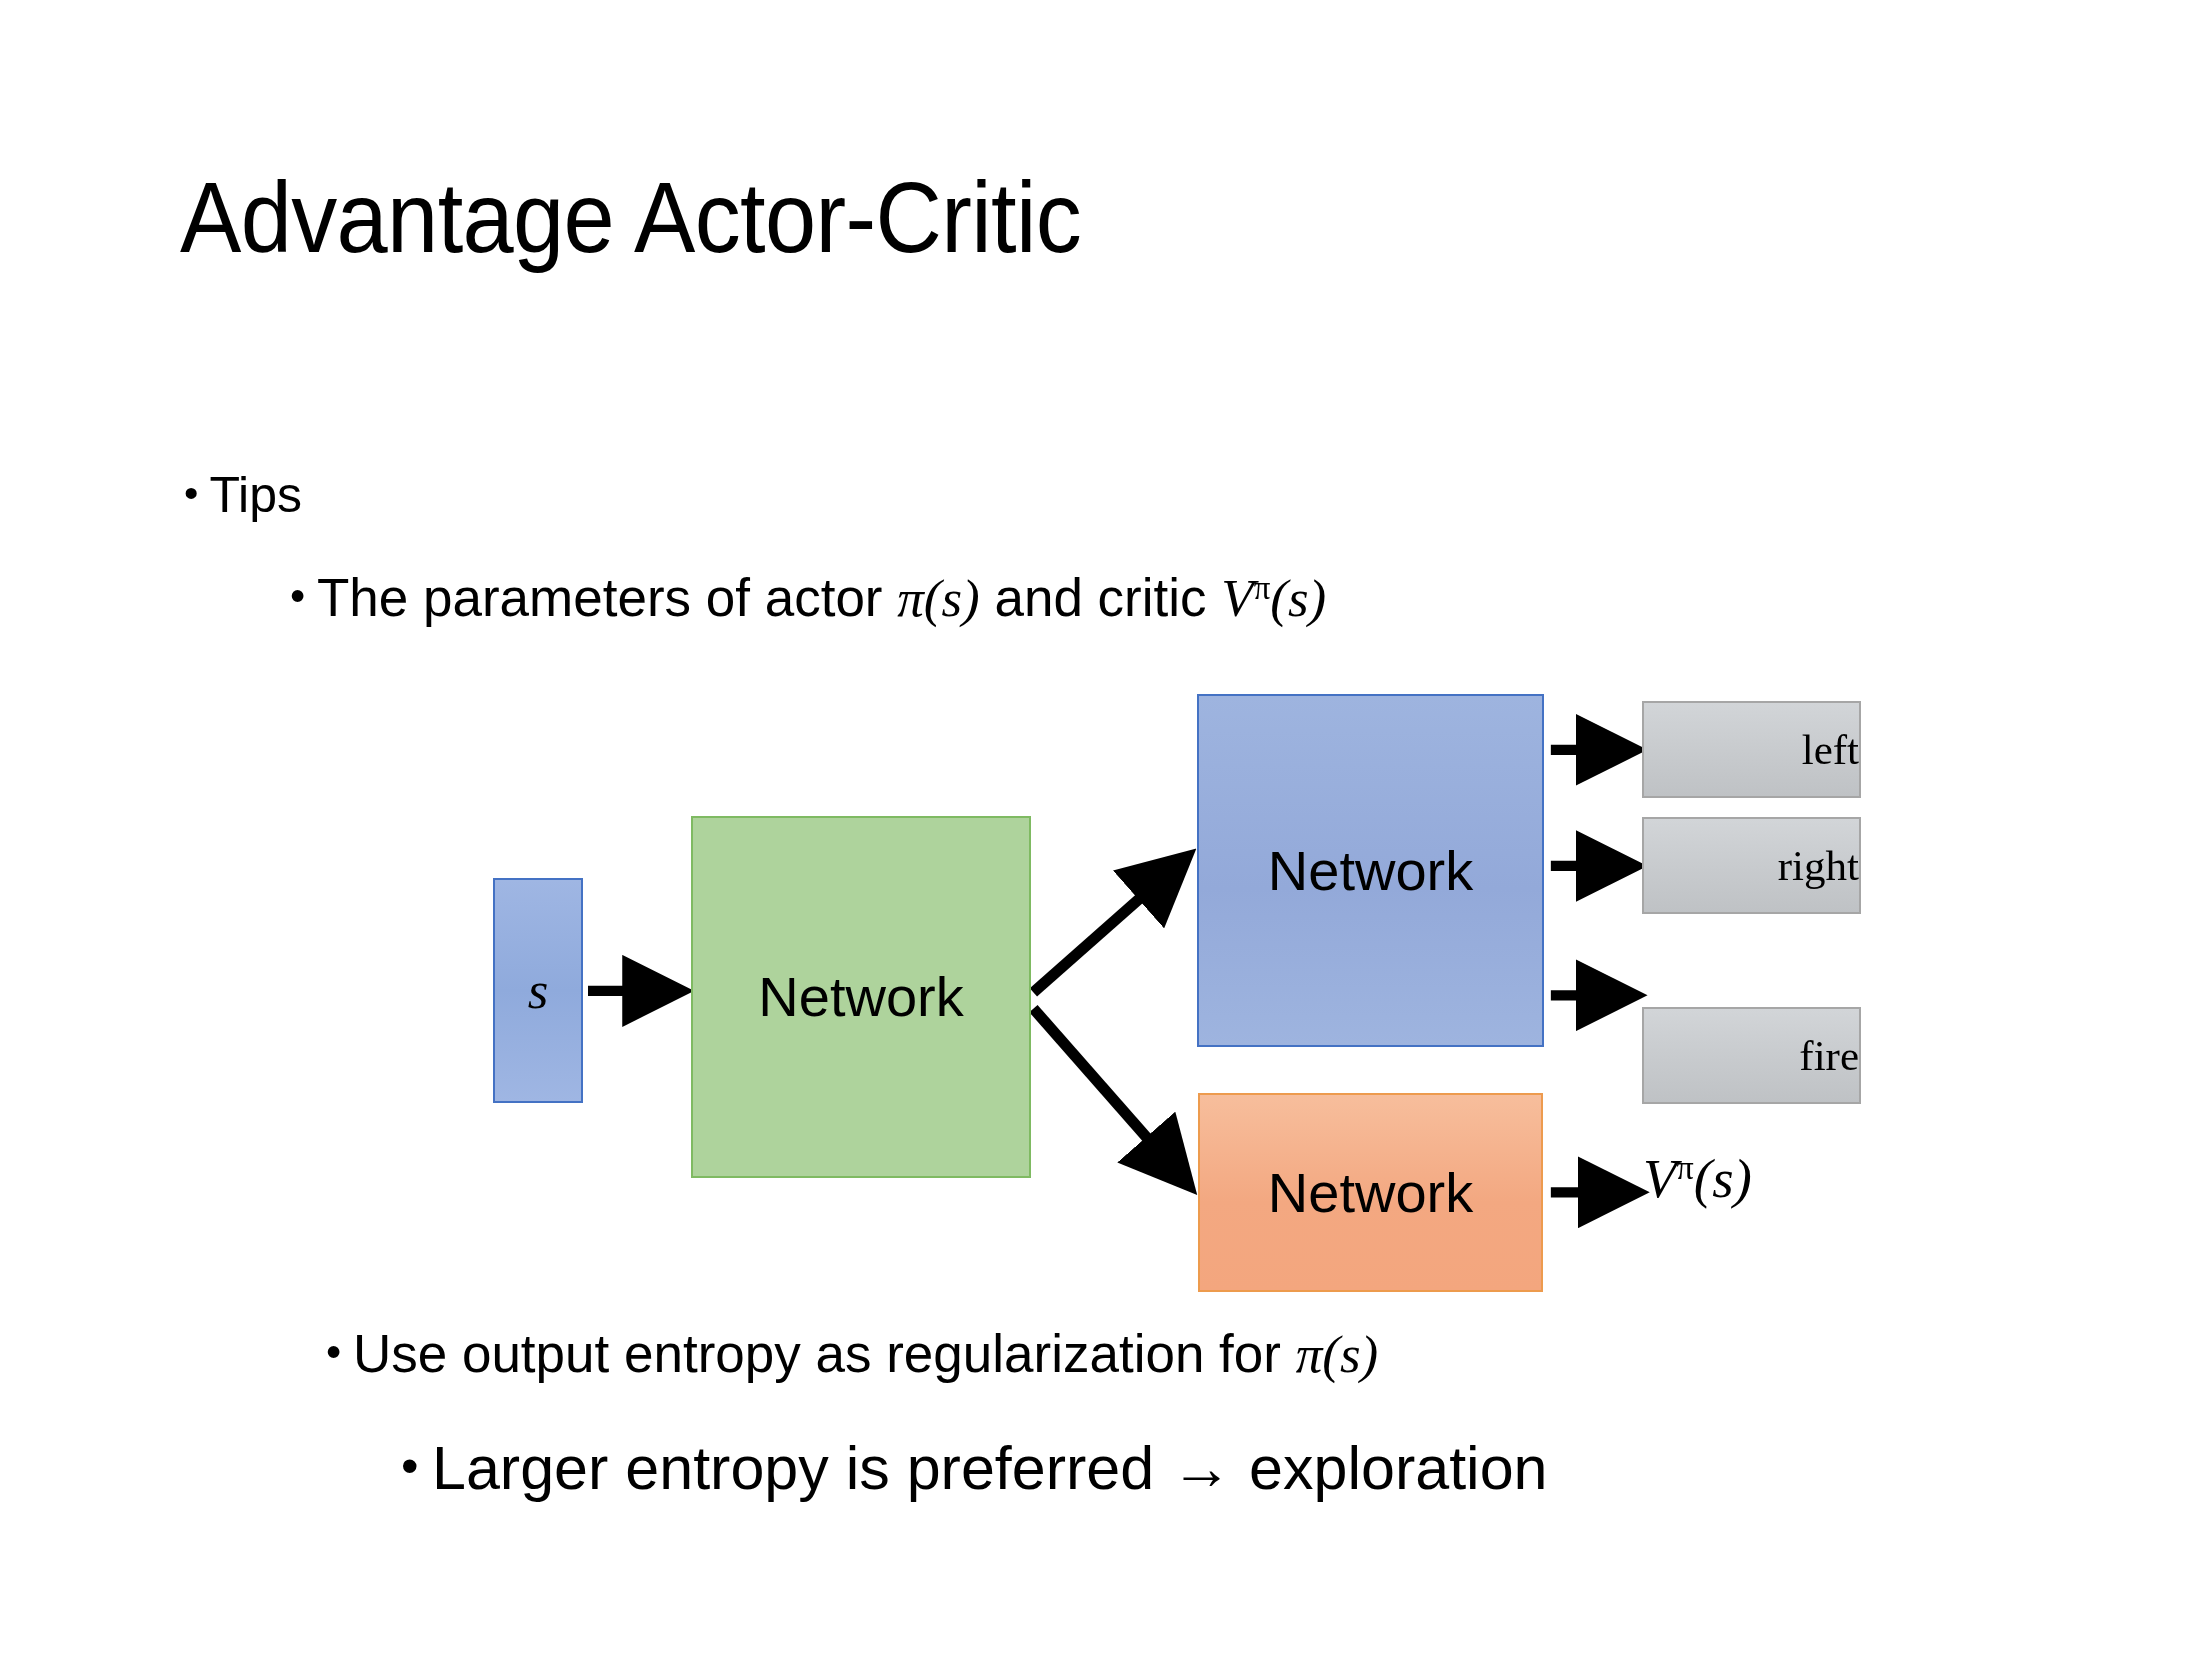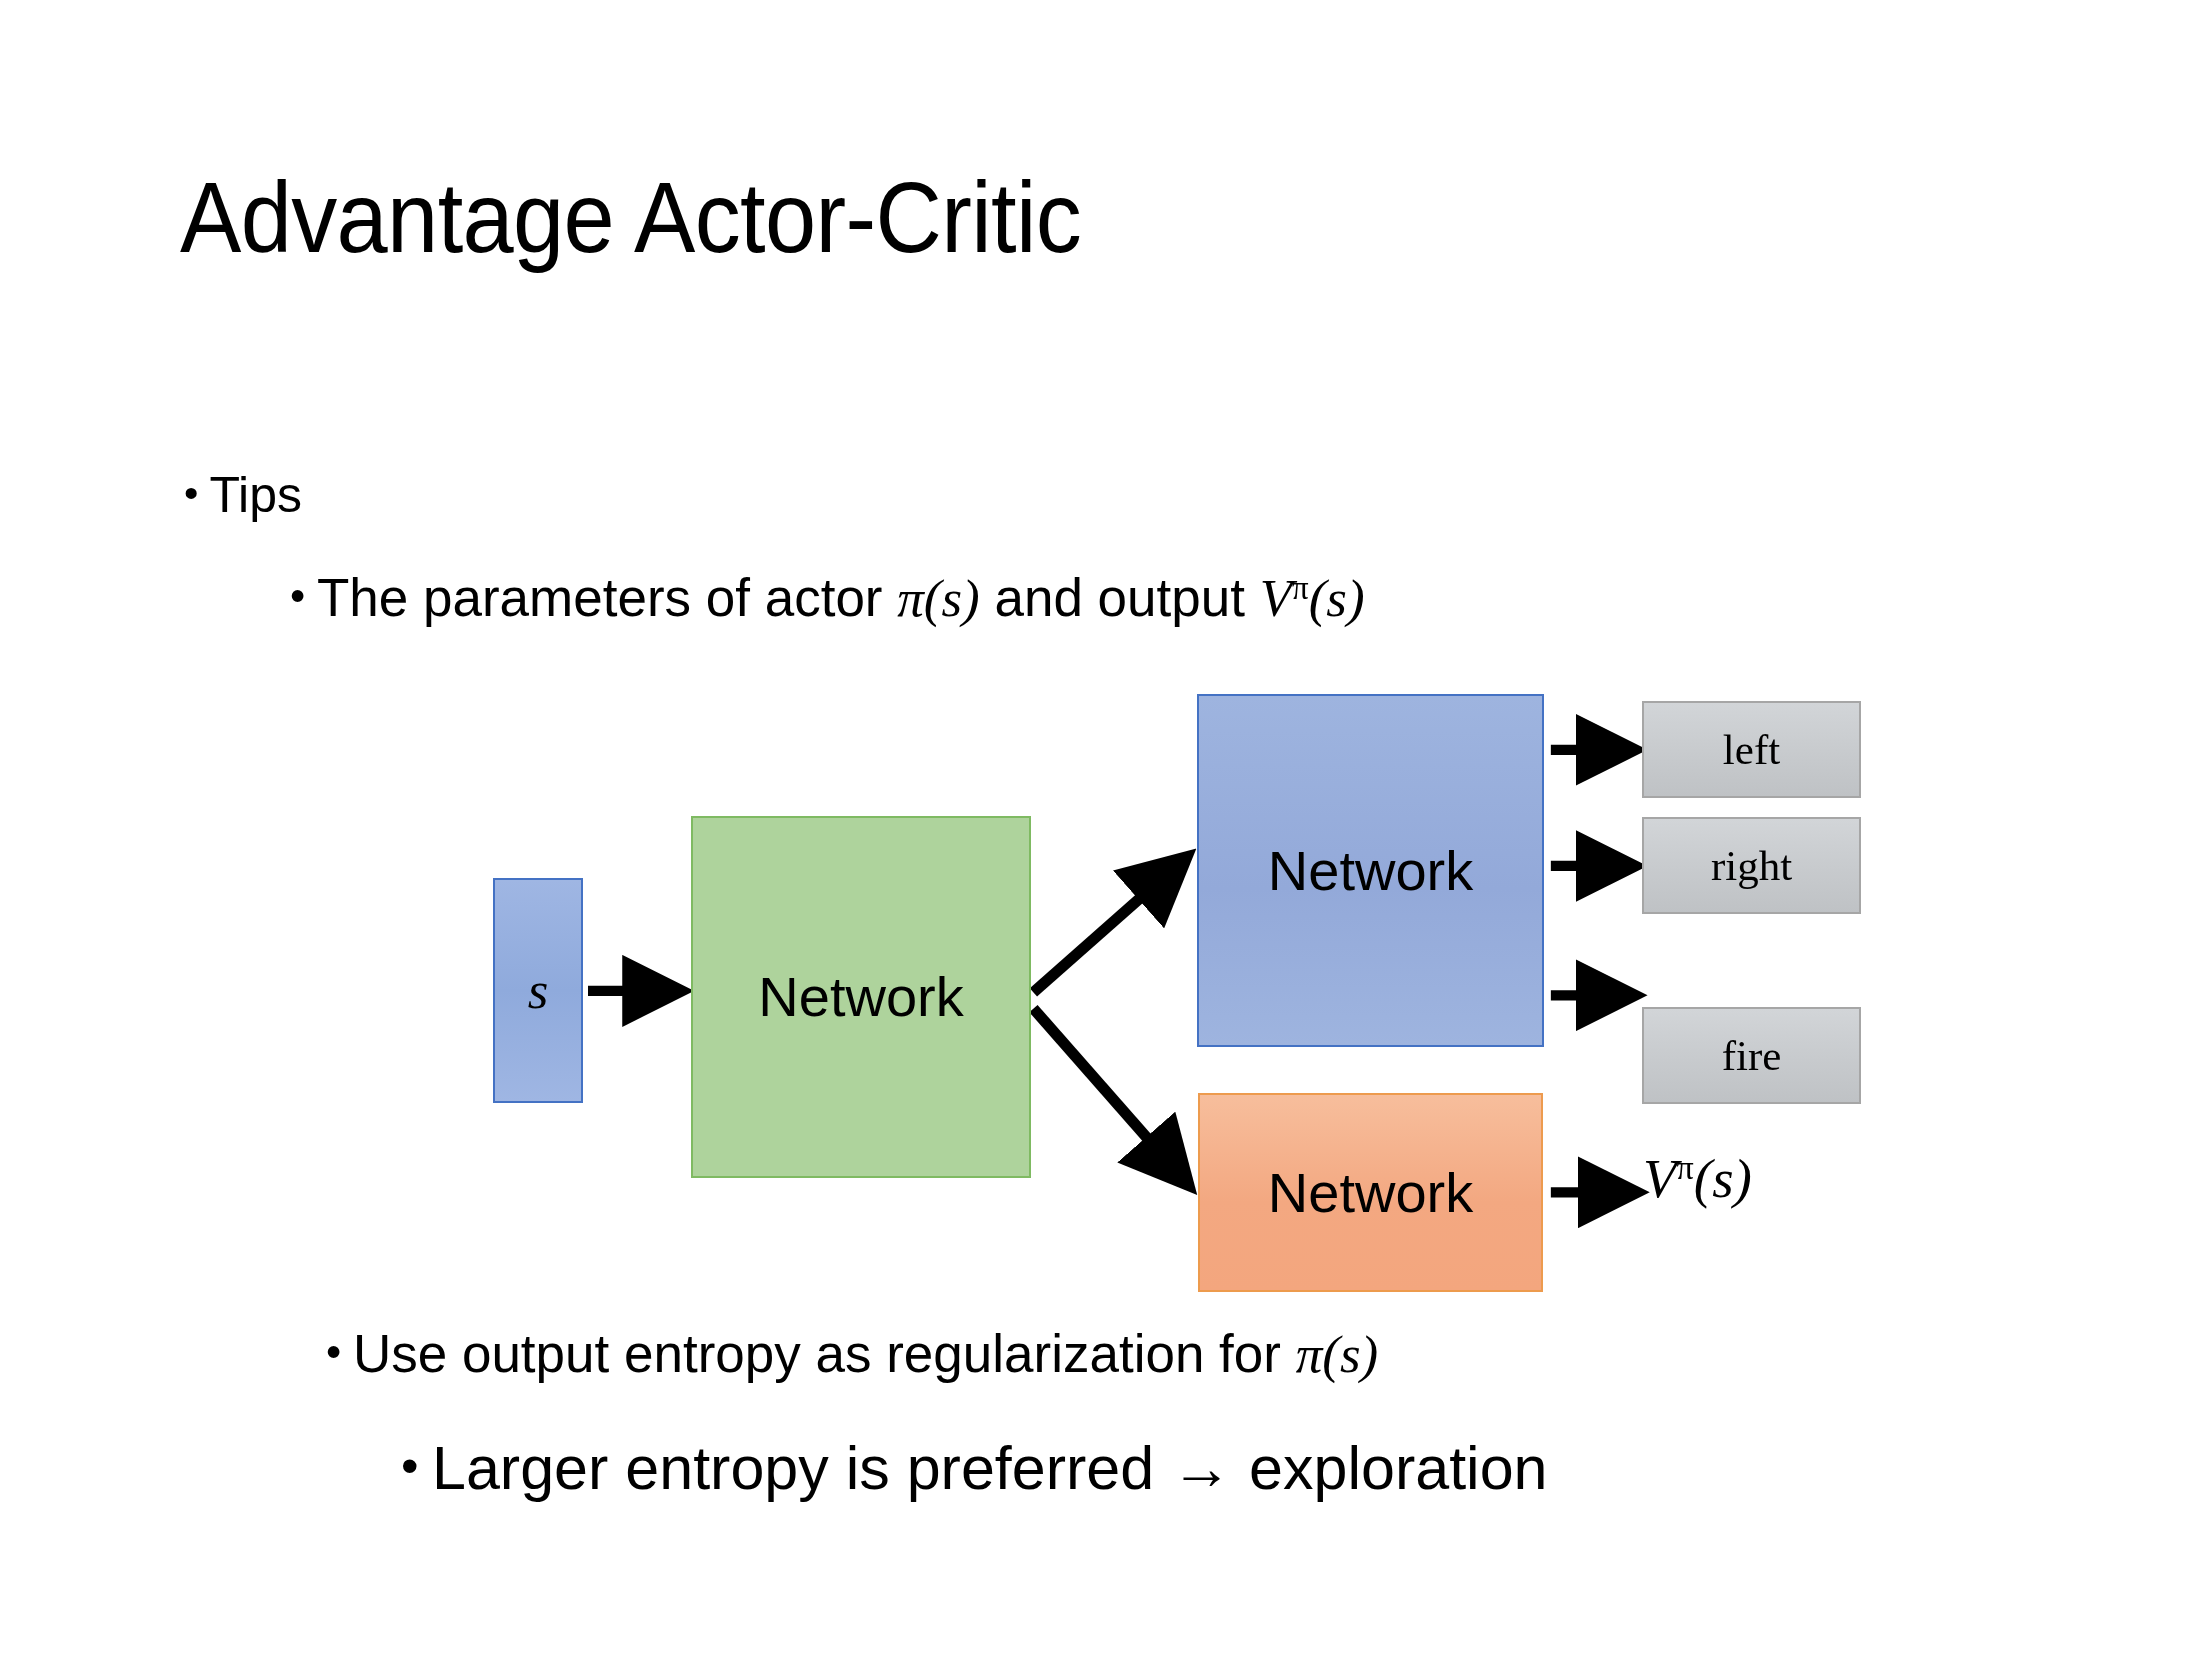--- a/index.html
+++ b/index.html
@@ -107,20 +107,21 @@
     border:2.9px solid #ED9B4E;
     font-size:56px;
   }
 
   .node-gray{
     left:1642px; width:219px; height:97px;
     background:linear-gradient(180deg,#D2D5D8 0%,#C9CCCF 45%,#BFC2C5 100%);
     border:2.2px solid #A6A6A6;
     font-family:"Liberation Serif", serif;
     font-size:43px;
+    justify-content:flex-end;
   }
   .gray-left { top:701px; }
   .gray-right{ top:817px; }
   .gray-fire { top:979px;margin-top:28px; }
 
   .vout{
     position:absolute;
     left:1643px; top:1147px;
     font-family:"Liberation Serif", serif;
     font-style:italic;
@@ -134,21 +135,21 @@
 
 <div id="slide">
 
   <div class="title">Advantage Actor-Critic</div>
 
   <div class="bul lvl1 b-tips">
     <span class="bullet-dot">•</span><span>Tips</span>
   </div>
 
   <div class="bul lvl2 b-params">
-    <span class="bullet-dot">•</span><span>The parameters of actor </span><span class="math">π(s)</span><span>  and output </span><span class="math">V</span><sup class="pisup">π</sup><span class="math">(s)</span>
+    <span class="bullet-dot">•</span><span>The parameters of actor </span><span class="math">π(s)</span><span>  and critic </span><span class="math">V</span><sup class="pisup">π</sup><span class="math">(s)</span>
   </div>
 
 
   <div id="diagram">
 
     <svg width="2205" height="1654" style="position:absolute;left:0;top:0;" viewBox="0 0 3000 2250">
       <defs>
         <marker id="ah" markerWidth="7" markerHeight="7" refX="5.6" refY="3.5" orient="auto" markerUnits="strokeWidth">
           <path d="M0,0 L7,3.5 L0,7 z" fill="#000000"></path>
         </marker>

